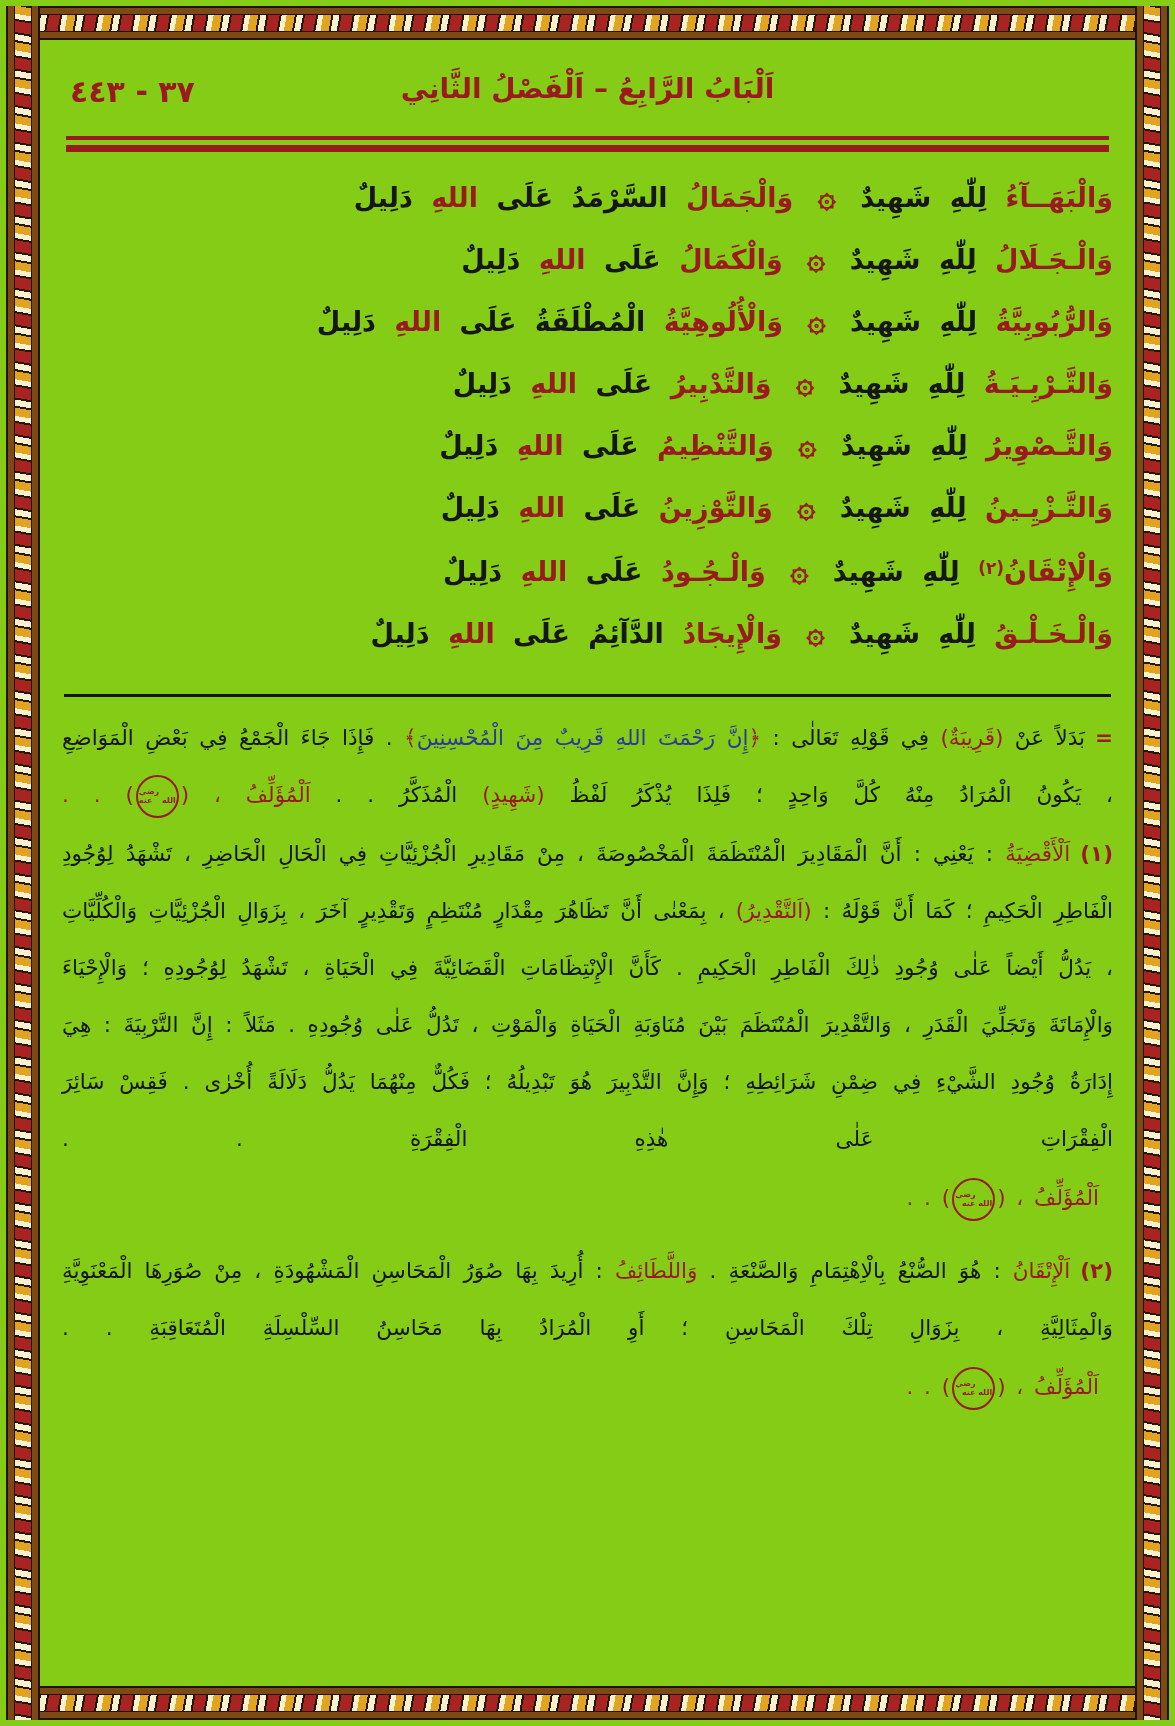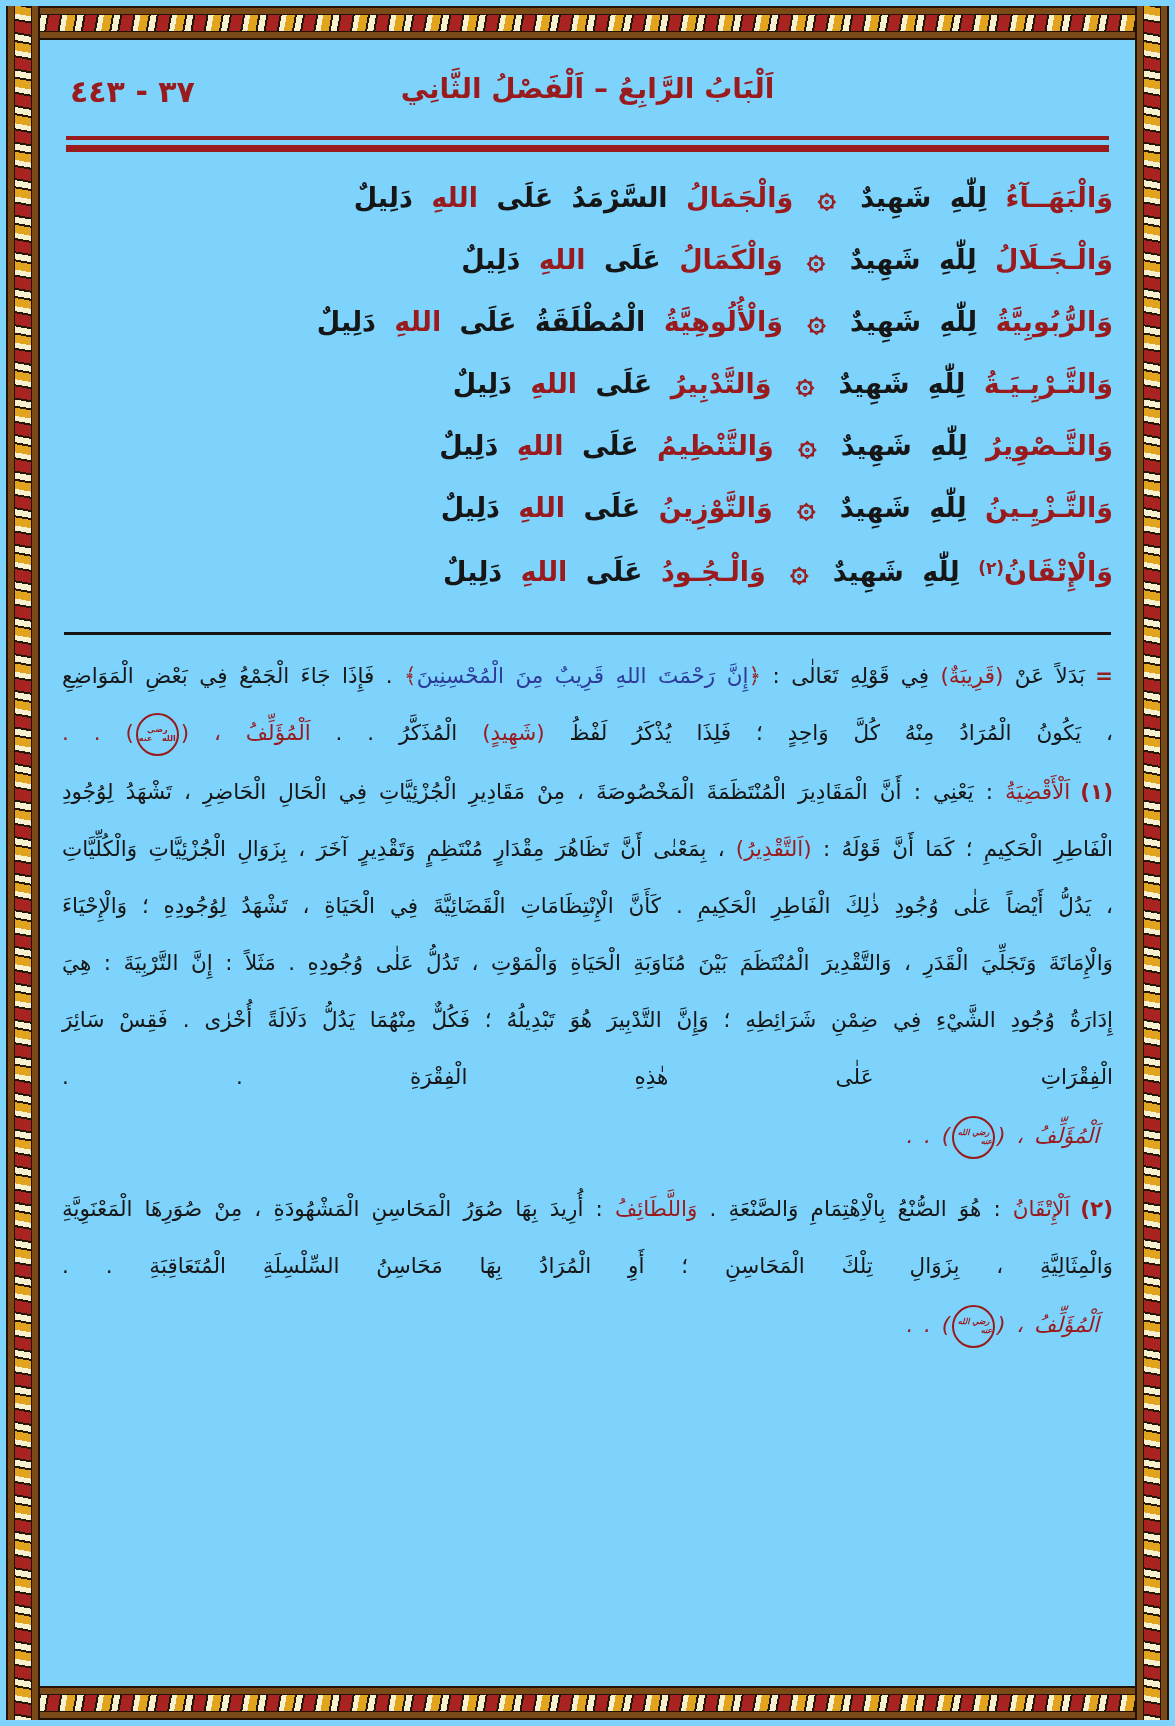--- a/index.html
+++ b/index.html
@@ -1,20 +1,20 @@
 <!DOCTYPE html>
 <html lang="ar" style="--red: #9a1b1e; --ink: #161616; --blue: #2e3a98; --brown: #7b4a16; --gold: #e2a31f; --linkred: #a92320;"><head>
 <meta charset="utf-8">
 <style>
   html,body{margin:0;padding:0;background:#ffffff;}
   body{
     width:1175px;height:1726px;position:relative;overflow:hidden;
     font-family:"DejaVu Sans", sans-serif;
   }
-  .page{position:absolute;inset:0;background:#7dd3fc;}
+  .page{position:absolute;inset:0;background:#84cc16;}
 
   
   .edge{position:absolute;z-index:3;}
   .edge-h{
     height:34px;left:6px;right:6px;
     background:
       linear-gradient(180deg,
         #231206 0 2px, var(--brown,#7b4a16) 2px 8px, #231206 8px 9px,
         rgba(255,255,255,0) 9px 25px,
         #231206 25px 26px, var(--brown,#7b4a16) 26px 32px, #231206 32px 34px),
@@ -73,27 +73,27 @@
   .fn-divider{border-top:3px solid #151515;margin:30px 2px 12px 2px;}
 
   .footnotes{font-size:21.5px;line-height:57px;color:var(--ink,#161616);}
   .fn{
     margin:2px 0;text-align:justify;text-align-last:justify;
     word-spacing:4px;
   }
   .fn-marker{color:var(--red,#9a1b1e);font-weight:bold;padding-left:10px;}
   .signature{
     text-align:right;text-align-last:right;
-    margin:0 14px 16px 0;word-spacing:4px;font-style:italic;
+    margin:0 14px 16px 0;word-spacing:4px;
   }
   .seal{
     display:inline-flex;align-items:center;justify-content:center;
     width:37px;height:37px;border:2px solid var(--red,#9a1b1e);
     border-radius:50%;color:var(--red,#9a1b1e);
-    font-size:8px;line-height:9px;font-weight:bold;text-align:center;
+    font-size:8px;line-height:9px;font-weight:bold;text-align:left;
     vertical-align:middle;overflow:hidden;padding:1px;white-space:normal;
     word-spacing:0;margin:0 2px;
   }
 </style>
 </head>
 <body>
 
 <div class="page">
 
   <div class="edge edge-h edge-top"></div>
@@ -111,20 +111,21 @@
     <div class="double-rule"></div>
 
     <main class="verse-list" id="verses">
         <div class="verse-line"><span class="seg-red">وَالْبَهَــآءُ </span><span class="seg-black">لِلّٰهِ شَهِيدٌ </span><span class="seg-orn">۞</span><span class="seg-red"> وَالْجَمَالُ </span><span class="seg-black">السَّرْمَدُ عَلَى </span><span class="seg-red">اللهِ </span><span class="seg-black">دَلِيلٌ</span></div>
         <div class="verse-line"><span class="seg-red">وَالْـجَـلَالُ </span><span class="seg-black">لِلّٰهِ شَهِيدٌ </span><span class="seg-orn">۞</span><span class="seg-red"> وَالْكَمَالُ </span><span class="seg-black">عَلَى </span><span class="seg-red">اللهِ </span><span class="seg-black">دَلِيلٌ</span></div>
         <div class="verse-line"><span class="seg-red">وَالرُّبُوبِيَّةُ </span><span class="seg-black">لِلّٰهِ شَهِيدٌ </span><span class="seg-orn">۞</span><span class="seg-red"> وَالْأُلُوهِيَّةُ </span><span class="seg-black">الْمُطْلَقَةُ عَلَى </span><span class="seg-red">اللهِ </span><span class="seg-black">دَلِيلٌ</span></div>
         <div class="verse-line"><span class="seg-red">وَالتَّـرْبِـيَـةُ </span><span class="seg-black">لِلّٰهِ شَهِيدٌ </span><span class="seg-orn">۞</span><span class="seg-red"> وَالتَّدْبِيرُ </span><span class="seg-black">عَلَى </span><span class="seg-red">اللهِ </span><span class="seg-black">دَلِيلٌ</span></div>
         <div class="verse-line"><span class="seg-red">وَالتَّـصْوِيرُ </span><span class="seg-black">لِلّٰهِ شَهِيدٌ </span><span class="seg-orn">۞</span><span class="seg-red"> وَالتَّنْظِيمُ </span><span class="seg-black">عَلَى </span><span class="seg-red">اللهِ </span><span class="seg-black">دَلِيلٌ</span></div>
         <div class="verse-line"><span class="seg-red">وَالتَّـزْيِـينُ </span><span class="seg-black">لِلّٰهِ شَهِيدٌ </span><span class="seg-orn">۞</span><span class="seg-red"> وَالتَّوْزِينُ </span><span class="seg-black">عَلَى </span><span class="seg-red">اللهِ </span><span class="seg-black">دَلِيلٌ</span></div>
         <div class="verse-line"><span class="seg-red">وَالْإِتْقَانُ</span><span class="seg-ref">(٢)</span><span class="seg-black"> لِلّٰهِ شَهِيدٌ </span><span class="seg-orn">۞</span><span class="seg-red"> وَالْـجُـودُ </span><span class="seg-black">عَلَى </span><span class="seg-red">اللهِ </span><span class="seg-black">دَلِيلٌ</span></div>
+        <div class="verse-line"><span class="seg-red">وَالْـخَـلْـقُ </span><span class="seg-black">لِلّٰهِ شَهِيدٌ </span><span class="seg-orn">۞</span><span class="seg-red"> وَالْإِيجَادُ </span><span class="seg-black">الدَّآئِمُ عَلَى </span><span class="seg-red">اللهِ </span><span class="seg-black">دَلِيلٌ</span></div>
       </main>
 
     <div class="fn-divider"></div>
 
     <section class="footnotes">
 
       <p class="fn"><span class="fn-marker">=</span><span><span class="seg-black">بَدَلاً عَنْ </span><span class="seg-red">(قَرِيبَةٌ)</span><span class="seg-black"> فِي قَوْلِهِ تَعَالٰى : </span><span class="seg-red">﴿</span><span class="seg-blue">إِنَّ رَحْمَتَ اللهِ قَرِيبٌ مِنَ الْمُحْسِنِينَ</span><span class="seg-red">﴾</span><span class="seg-black"> . فَإِذَا جَاءَ الْجَمْعُ فِي بَعْضِ الْمَوَاضِعِ ، يَكُونُ الْمُرَادُ مِنْهُ كُلَّ وَاحِدٍ ؛ فَلِذَا يُذْكَرُ لَفْظُ </span><span class="seg-red">(شَهِيدٍ)</span><span class="seg-black"> الْمُذَكَّرُ . . </span><span class="seg-red">اَلْمُؤَلِّفُ ، (</span><span class="seal">رضي الله عنه</span><span class="seg-red">) . .</span></span></p>
 
       <p class="fn"><span class="fn-marker">(١)</span><span><span class="seg-red">اَلْأَقْضِيَةُ</span><span class="seg-black"> : يَعْنِي : أَنَّ الْمَقَادِيرَ الْمُنْتَظَمَةَ الْمَخْصُوصَةَ ، مِنْ مَقَادِيرِ الْجُزْئِيَّاتِ فِي الْحَالِ الْحَاضِرِ ، تَشْهَدُ لِوُجُودِ الْفَاطِرِ الْحَكِيمِ ؛ كَمَا أَنَّ قَوْلَهُ : </span><span class="seg-red">(اَلتَّقْدِيرُ)</span><span class="seg-black"> ، بِمَعْنٰى أَنَّ تَظَاهُرَ مِقْدَارٍ مُنْتَظِمٍ وَتَقْدِيرٍ آخَرَ ، بِزَوَالِ الْجُزْئِيَّاتِ وَالْكُلِّيَّاتِ ، يَدُلُّ أَيْضاً عَلٰى وُجُودِ ذٰلِكَ الْفَاطِرِ الْحَكِيمِ . كَأَنَّ الْإِنْتِظَامَاتِ الْقَضَائِيَّةَ فِي الْحَيَاةِ ، تَشْهَدُ لِوُجُودِهِ ؛ وَالْإِحْيَاءَ وَالْإِمَاتَةَ وَتَجَلِّيَ الْقَدَرِ ، وَالتَّقْدِيرَ الْمُنْتَظَمَ بَيْنَ مُنَاوَبَةِ الْحَيَاةِ وَالْمَوْتِ ، تَدُلُّ عَلٰى وُجُودِهِ . مَثَلاً : إِنَّ التَّرْبِيَةَ : هِيَ إِدَارَةُ وُجُودِ الشَّيْءِ فِي ضِمْنِ شَرَائِطِهِ ؛ وَإِنَّ التَّدْبِيرَ هُوَ تَبْدِيلُهُ ؛ فَكُلٌّ مِنْهُمَا يَدُلُّ دَلَالَةً أُخْرٰى . فَقِسْ سَائِرَ الْفِقْرَاتِ عَلٰى هٰذِهِ الْفِقْرَةِ . .</span></span></p>
       <div class="signature"><span class="seg-red">اَلْمُؤَلِّفُ ، (</span><span class="seal">رضي الله عنه</span><span class="seg-red">) . .</span></div>

